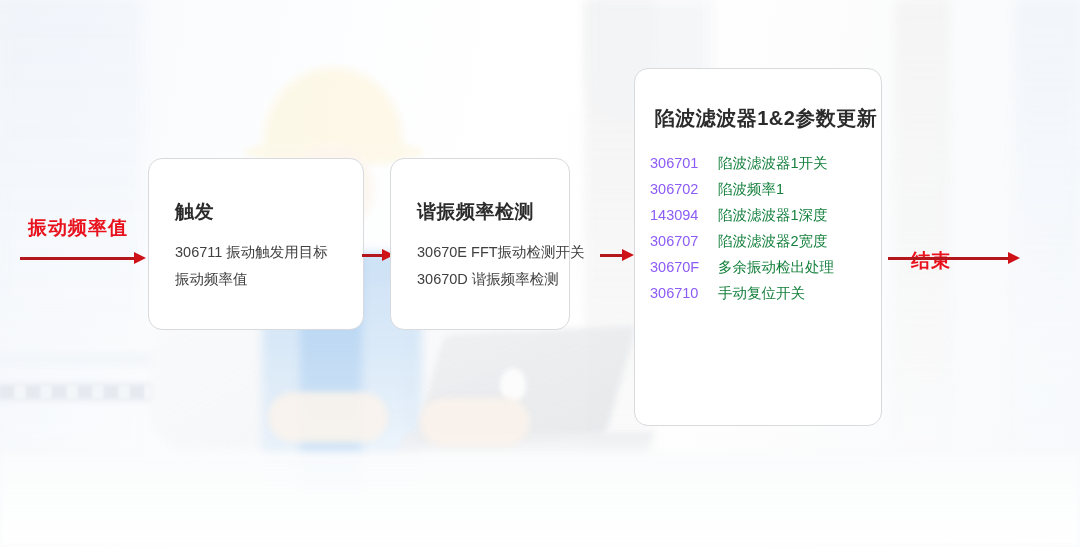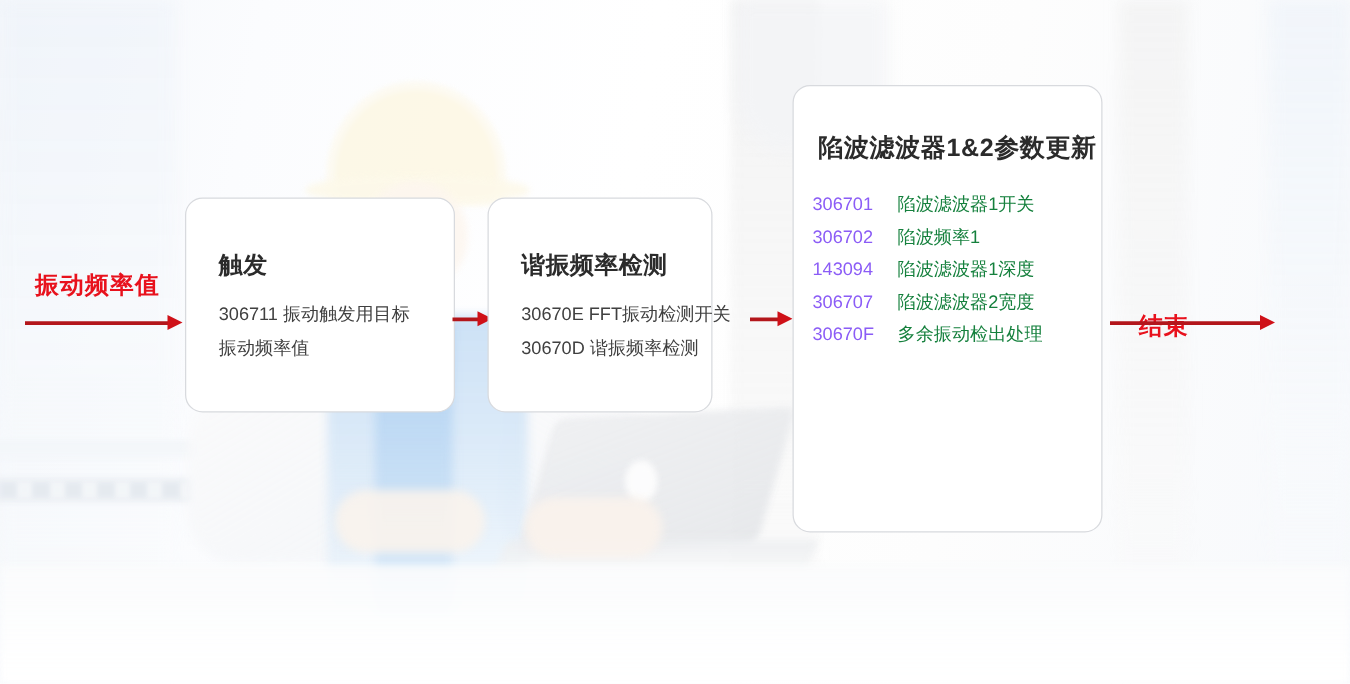--- a/index.html
+++ b/index.html
@@ -384,20 +384,24 @@
           <span class="param-name">陷波滤波器1深度</span>
         </div>
         <div class="param-row">
           <span class="param-code">306707</span>
           <span class="param-name">陷波滤波器2宽度</span>
         </div>
         <div class="param-row">
           <span class="param-code">30670F</span>
           <span class="param-name">多余振动检出处理</span>
         </div>
+        <div class="param-row">
+          <span class="param-code">306710</span>
+          <span class="param-name">手动复位开关</span>
+        </div>
       </div>
   </div>
 
   <div class="flow-label" id="label-end">结束</div>
   <div class="arrow" id="arrow-end">
     <div class="shaft"></div>
     <div class="head"></div>
   </div>
 
 </div>

